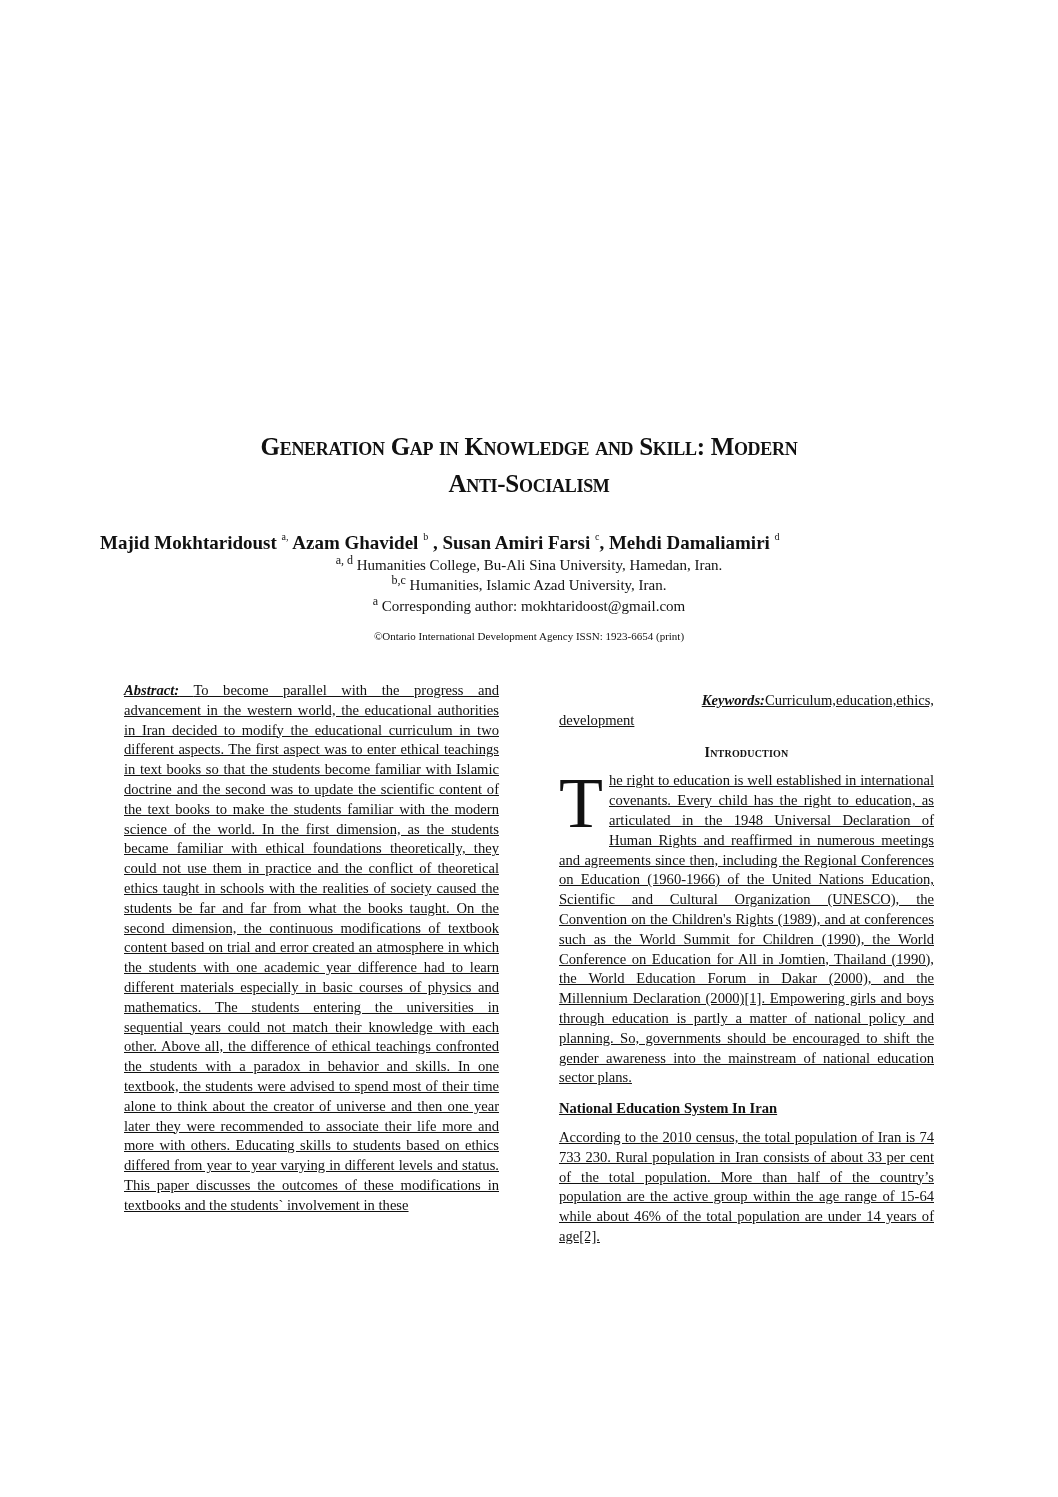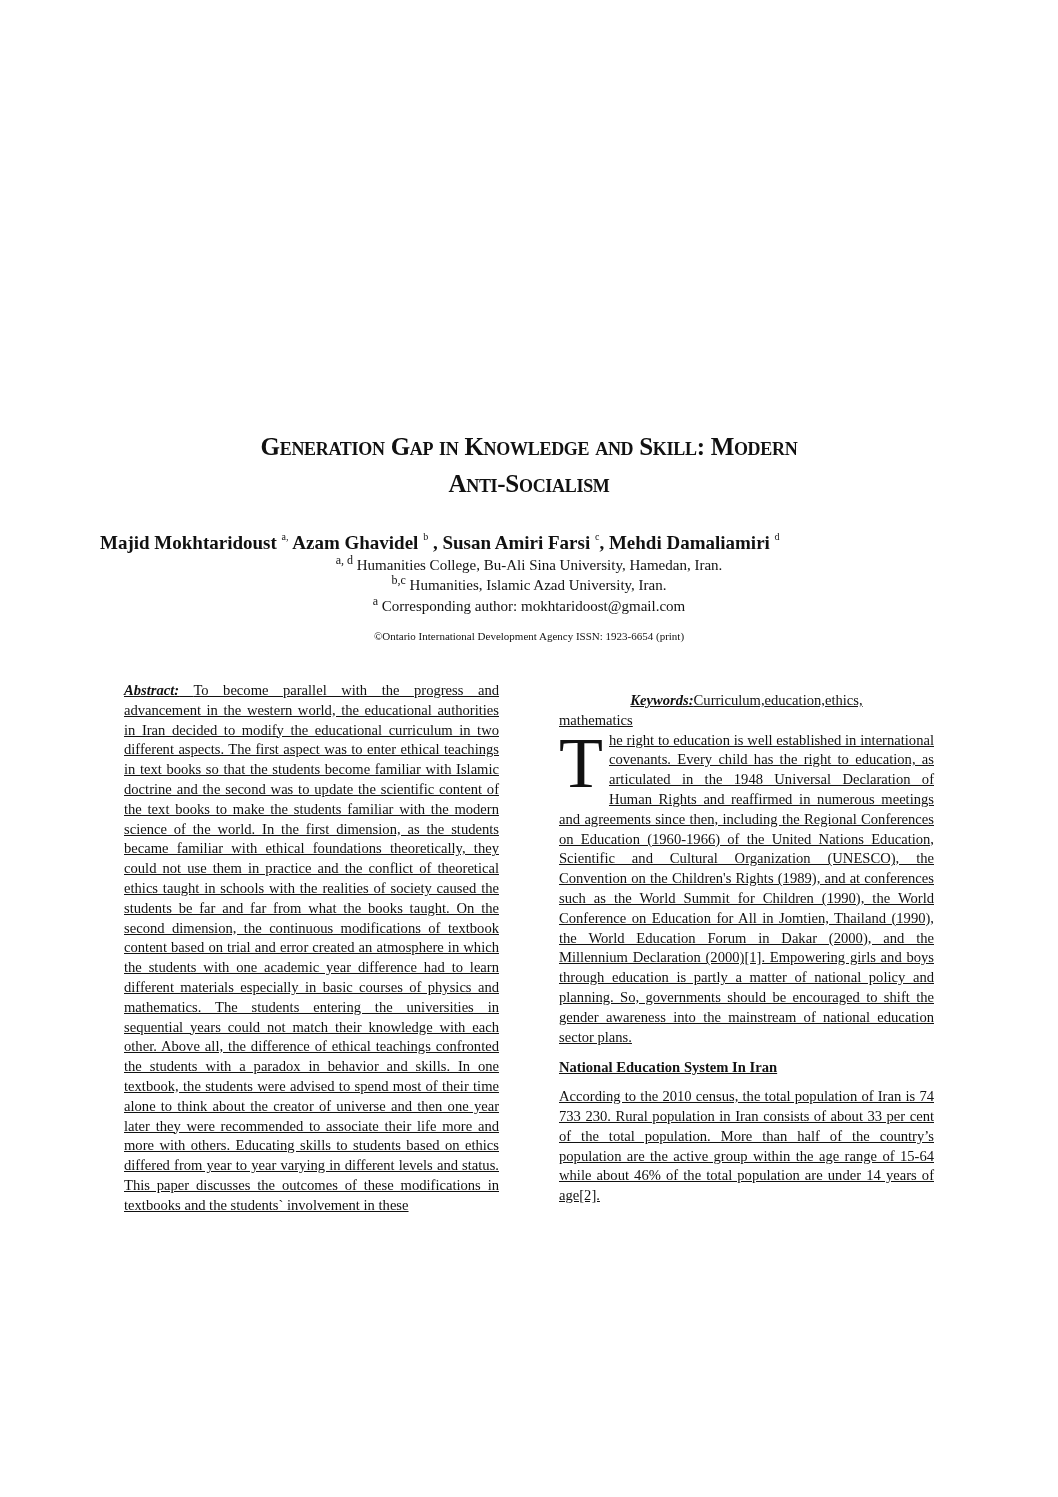--- a/index.html
+++ b/index.html
@@ -31,21 +31,21 @@
   }
   .col {
     position: absolute; width: 375px; font-size: 14.6px; line-height: 19.8px;
     text-align: justify;
   }
   .col-left { left: 124px; top: 681px; }
   .col-right { left: 559px; top: 681px; }
   .col p { margin: 0; text-decoration: underline; }
   .lbl { font-weight: bold; font-style: italic; }
   .kw { margin-top: 10px !important; }
-  .kw-line { display: flex; justify-content: center; }
+  .kw-line { display: flex; justify-content: flex-end; }
   .section-h {
     text-align: center; font-weight: bold; font-variant: small-caps;
     font-size: 14px; margin: 12px 0 9px 0; letter-spacing: 0.2px;
   }
   .dropcap {
     float: left; font-size: 72px; line-height: 56px; font-weight: normal;
     margin: 4px 6px 0 0; height: 58px;
   }
   .sub-h { font-weight: bold; margin: 11px 0 9px 0 !important; }
 </style>
@@ -93,21 +93,22 @@
 </div>
 
 <div class="col col-right">
   <p class="kw">
     <span class="kw-line">
       <span class="lbl">Keywords:</span>
       <span>Curriculum,</span>
       <span>education,</span>
       <span>ethics,</span>
     </span>
-    <span>mathematics</span>
+    <span>development</span>
   </p>
+  <div class="section-h">Introduction</div>
   <p>
     <span class="dropcap">T</span>
     <span>he right to education is well established in international covenants. Every child has the right to education, as articulated in the 1948 Universal Declaration of Human Rights and reaffirmed in numerous meetings and agreements since then, including the Regional Conferences on Education (1960-1966) of the United Nations Education, Scientific and Cultural Organization (UNESCO), the Convention on the Children's Rights (1989), and at conferences such as the World Summit for Children (1990), the World Conference on Education for All in Jomtien, Thailand (1990), the World Education Forum in Dakar (2000), and the Millennium Declaration (2000)[1]. Empowering girls and boys through education is partly a matter of national policy and planning. So, governments should be encouraged to shift the gender awareness into the mainstream of national education sector plans.</span>
   </p>
   <p class="sub-h">National Education System In Iran</p>
   <p>According to the 2010 census, the total population of Iran is 74 733 230. Rural population in Iran consists of about 33 per cent of the total population. More than half of the country’s population are the active group within the age range of 15-64 while about 46% of the total population are under 14 years of age[2].</p>
 </div>
 
 </body></html>

